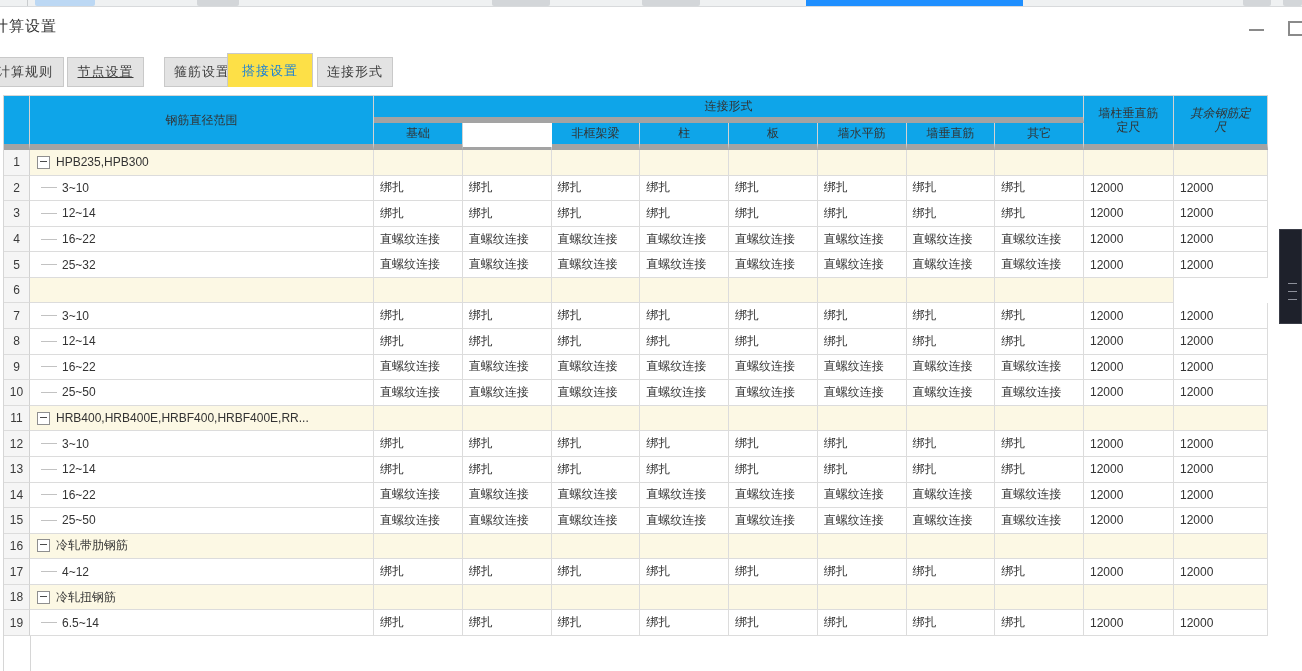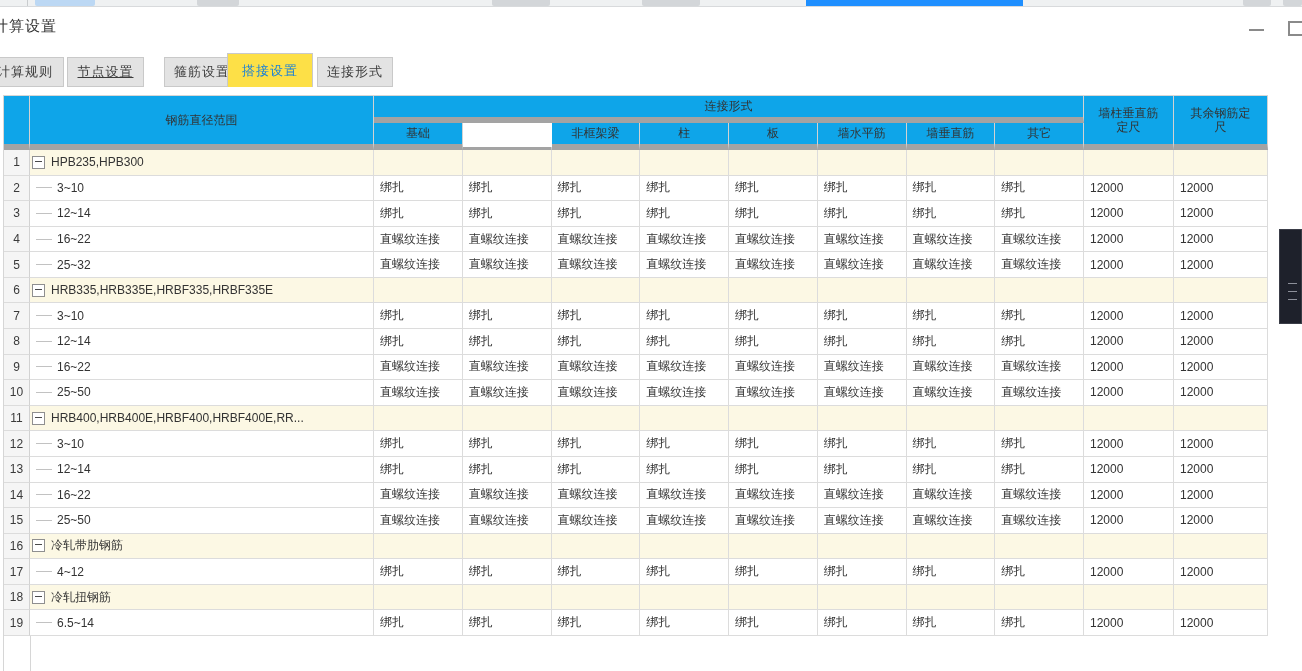--- a/index.html
+++ b/index.html
@@ -31,28 +31,28 @@
         font-size:12px;color:#333;}
   .thead,.tr{display:grid;grid-template-columns:26px 344px repeat(8,88.75px) 90px 94px;}
   .thead{grid-template-rows:27px 27px;}
   .th{background:#0ea5e9;border-right:1px solid #d2d2d2;border-bottom:6px solid #a3a3a3;
       display:flex;align-items:center;justify-content:center;text-align:center;line-height:1.2;overflow:hidden;}
   .th.c-gutter{grid-column:1;grid-row:1/3;}
   .th.c-diam{grid-column:2;grid-row:1/3;}
   .th.c-conn{grid-column:3/11;grid-row:1;}
   .th.sub{grid-row:2;}
   .th.c-wall{grid-column:11;grid-row:1/3;}
-  .th.c-other{grid-column:12;grid-row:1/3;}
+  .th.c-other{grid-column:12;grid-row:1/3;font-style:italic;}
   .th .wrap{width:64px;white-space:normal;word-break:break-all;}
   .tr{height:25.58px;}
   .td{border-right:1px solid #dcdcdc;border-bottom:1px solid #dcdcdc;display:flex;align-items:center;
       overflow:hidden;white-space:nowrap;box-sizing:border-box;background:#fff;}
   .td.gutter{background:#f5f5f5;justify-content:center;color:#3a3a3a;border-right:1px solid #d2d2d2;}
   .tr.group .td:not(.gutter){background:#fcf8e4;}
-  .td.diam{}
+  .td.diam{padding-left:5px;}
   .td.val{padding-left:6px;}
   .minusbox{width:11px;height:11px;border:1px solid #8f8f8f;background:#fff;position:relative;flex:none;margin:0 6px 0 2px;}
   .minusbox::after{content:'';position:absolute;left:2px;right:2px;top:4px;height:1px;background:#4a4a4a;}
   .branch{width:16px;height:1px;background:#c2c2c2;flex:none;margin:0 5px 0 6px;}
   .below-sep{position:absolute;left:26px;top:540px;width:1px;height:35px;background:#d6d6d6;}
   
   .dark-panel{position:absolute;left:1279px;top:229px;width:23px;height:95px;background:#1e212b;border:1px solid #3a3d47;box-sizing:border-box;}
   .dark-panel .mark{position:absolute;left:8px;width:9px;height:1px;background:#8d909a;}
 </style>
 </head>
@@ -190,24 +190,20 @@
         <div class="td val">直螺纹连接</div>
         <div class="td val">直螺纹连接</div>
         <div class="td val">直螺纹连接</div>
         <div class="td val">直螺纹连接</div>
         <div class="td val">直螺纹连接</div>
         <div class="td val">12000</div>
         <div class="td val">12000</div>
       </div>
       <div class="tr group">
         <div class="td gutter">6</div>
-        <div class="td diam">
-          <div class="minusbox"></div>
-          <div class="">HRB335,HRB335E,HRBF335,HRBF335E</div>
-        </div>
         <div class="td val"></div>
         <div class="td val"></div>
         <div class="td val"></div>
         <div class="td val"></div>
         <div class="td val"></div>
         <div class="td val"></div>
         <div class="td val"></div>
         <div class="td val"></div>
         <div class="td val"></div>
         <div class="td val"></div>

